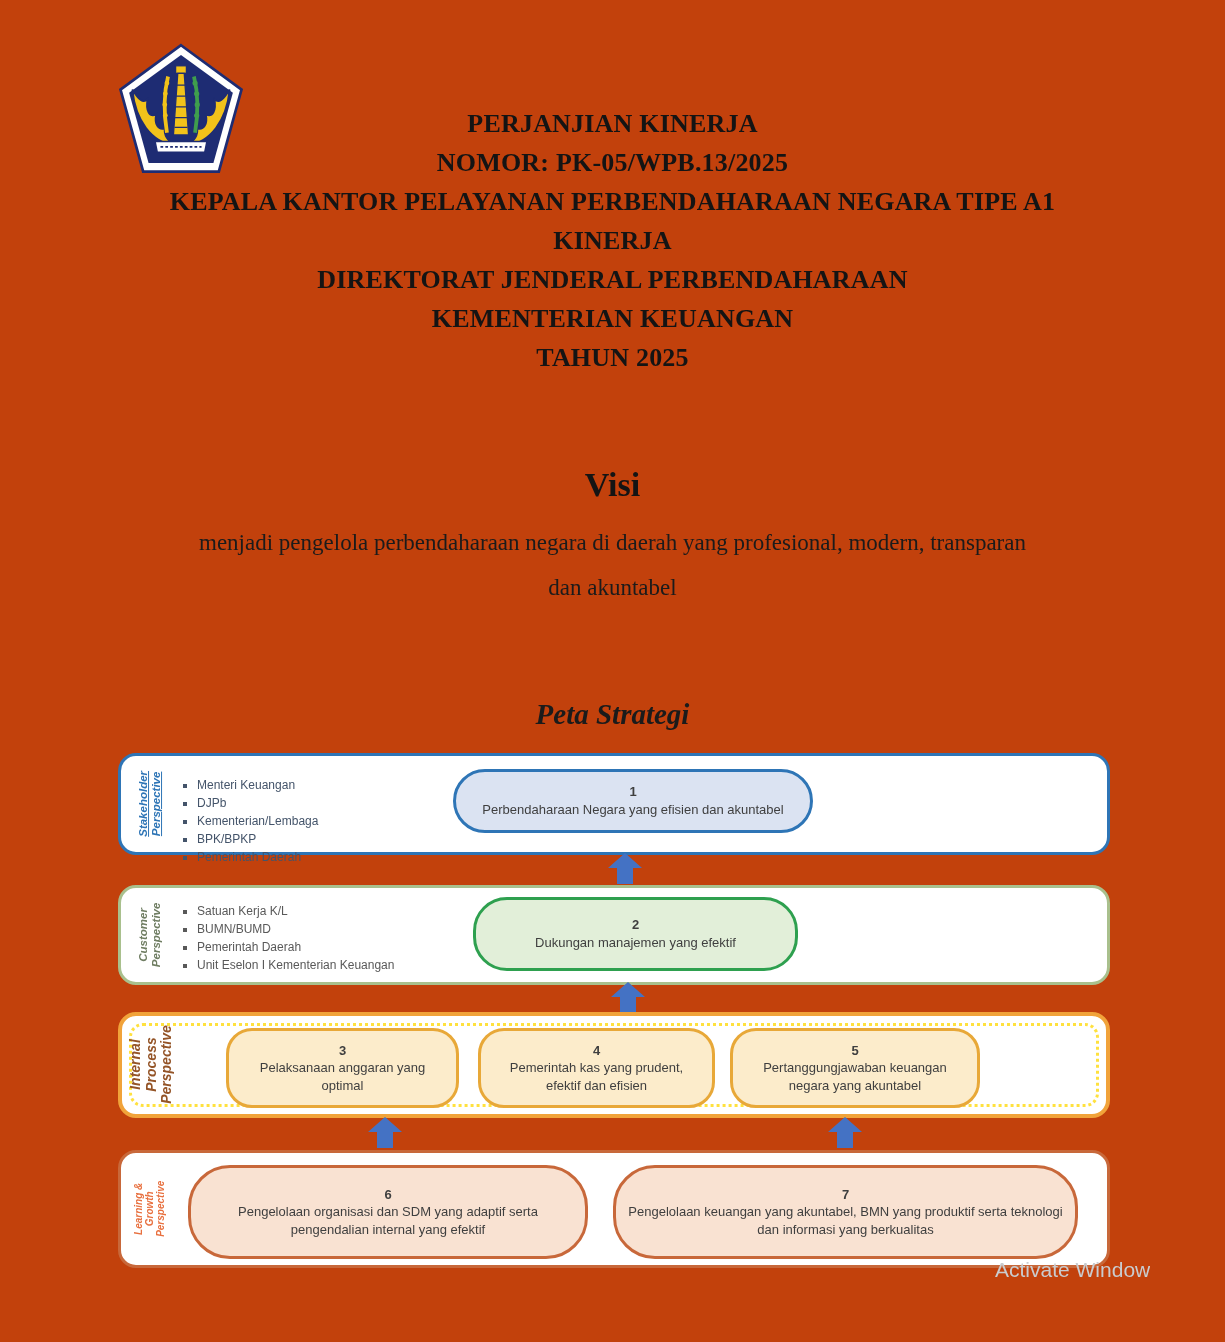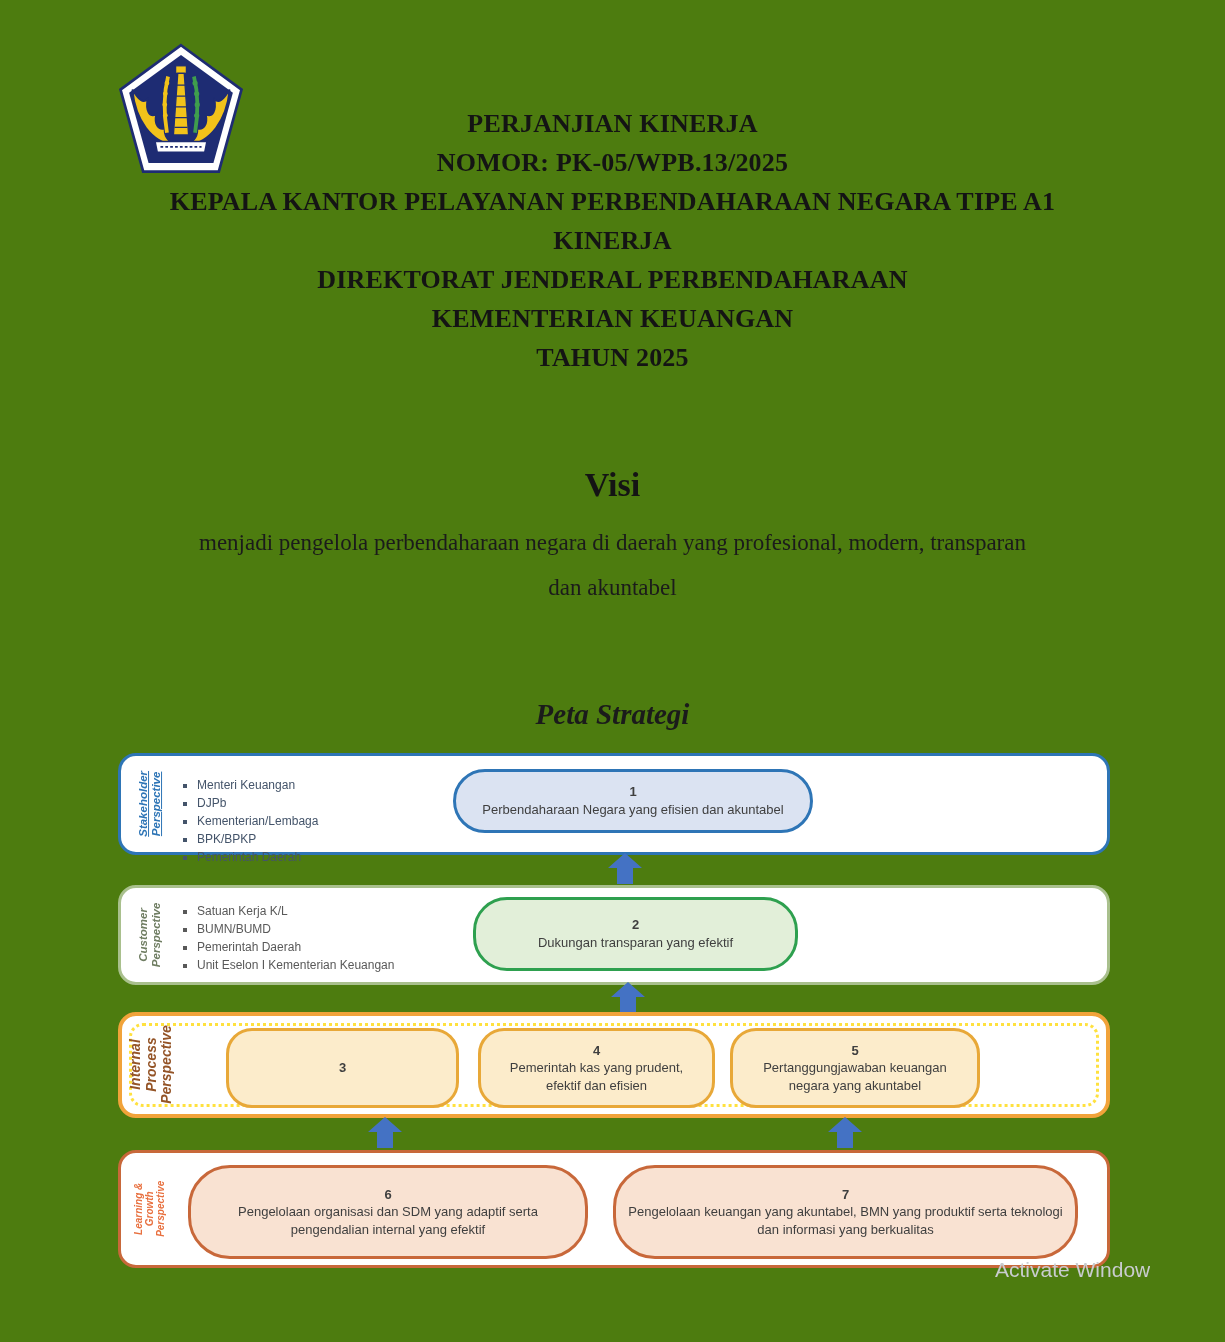--- a/index.html
+++ b/index.html
@@ -1,17 +1,17 @@
 <!DOCTYPE html>
 <html><head>
 <meta charset="utf-8">
 <style>
   html,body { margin:0; padding:0; background:#ffffff; }
   .page {
-    position:relative; width:1225px; height:1342px; background:#4d7c0f;
+    position:relative; width:1225px; height:1342px; background:#c2410c;
     font-family:"Liberation Serif","DejaVu Serif",serif; overflow:hidden;
   }
 
   
   .logo { position:absolute; left:116px; top:42px; width:130px; height:134px; }
   .title-block { position:absolute; left:0; right:0; top:104px; text-align:center; }
   .title-line { font-size:26px; font-weight:bold; color:#141414; line-height:39px; letter-spacing:0.2px; }
 
   
   .visi { position:absolute; left:0; right:0; top:466px; text-align:center; }
@@ -151,35 +151,36 @@
         <div class="vlabel">Customer Perspective</div>
       </div>
       <ul class="bullets">
         <li>Satuan Kerja K/L</li>
         <li>BUMN/BUMD</li>
         <li>Pemerintah Daerah</li>
         <li>Unit Eselon I Kementerian Keuangan</li>
       </ul>
       <div class="pill pill2">
         <span class="num">2</span>
-        <span class="txt">Dukungan transparan yang efektif</span>
+        <span class="txt">Dukungan manajemen yang efektif</span>
       </div>
     </div>
 
     <svg class="up-arrow arrow2" viewBox="0 0 34 31">
       <path d="M17 0 L34 15 H25 V31 H9 V15 H0 Z" fill="#4472c4"></path>
     </svg>
 
     <div class="prow row3">
       <div class="row3-dotted"></div>
       <div class="vlabel-box">
         <div class="vlabel">Internal Process Perspective</div>
       </div>
       <div class="pill pill3">
         <span class="num">3</span>
+        <span class="txt">Pelaksanaan anggaran yang optimal</span>
       </div>
       <div class="pill pill4">
         <span class="num">4</span>
         <span class="txt">Pemerintah kas yang prudent, efektif dan efisien</span>
       </div>
       <div class="pill pill5">
         <span class="num">5</span>
         <span class="txt">Pertanggungjawaban keuangan negara yang akuntabel</span>
       </div>
     </div>

